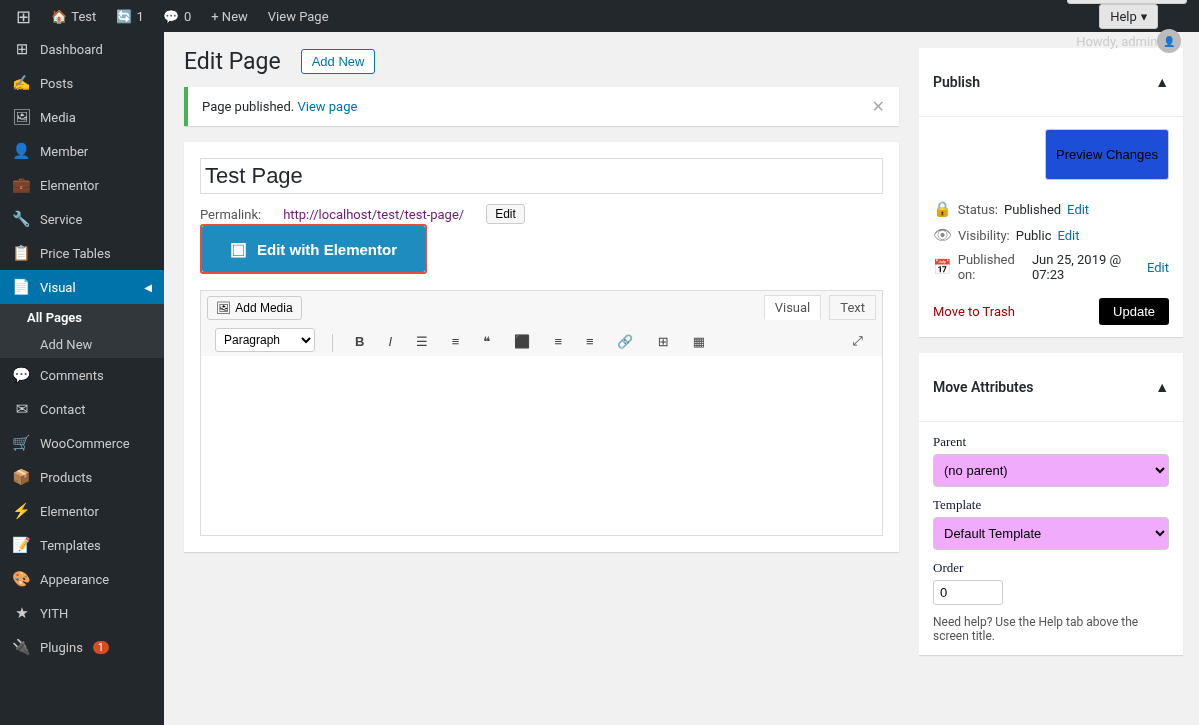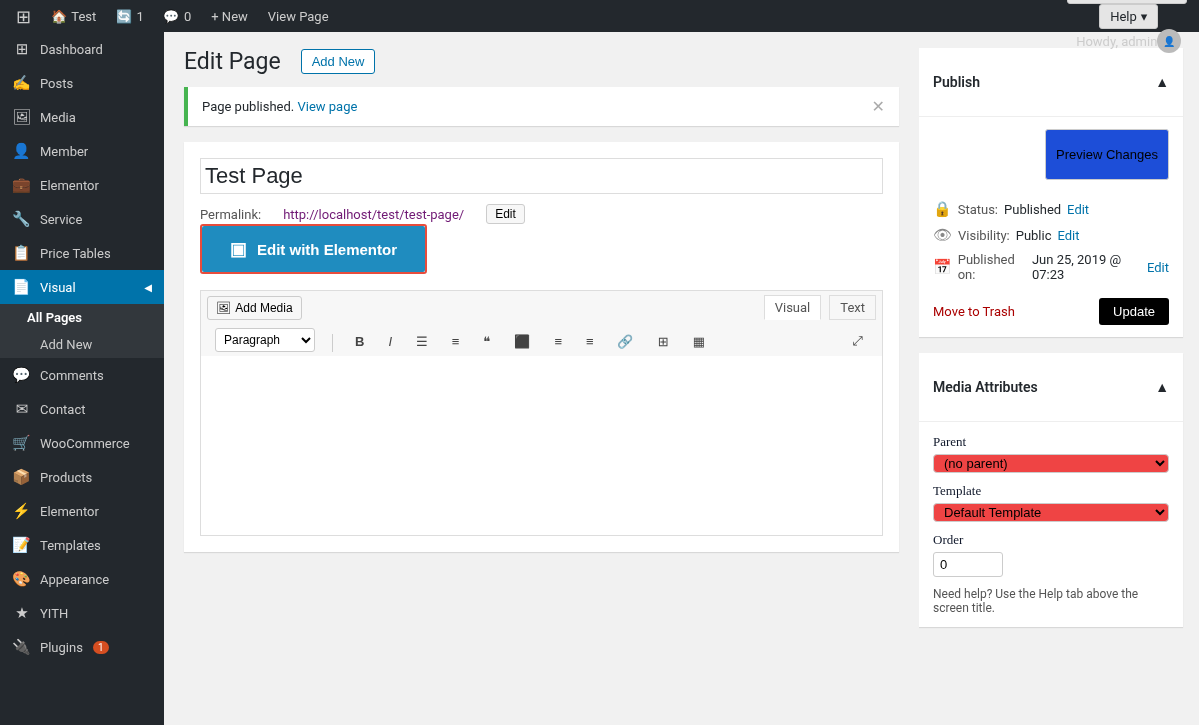--- a/index.html
+++ b/index.html
@@ -191,22 +191,22 @@
       background: #000000; color: #fff; border: none;
       padding: 6px 14px; cursor: pointer; font-size: 13px;
       border-radius: 3px; float: right;
     }
 
     .btn-trash { color: #a00; text-decoration: none; font-size: 13px; cursor: pointer; }
 
     .rp-actions { display: flex; align-items: center; justify-content: space-between; padding-top: 8px; }
 
     .rp-select {
-      width: 100%; padding: 0 6px; border: 1px solid #ccc;
-      border-radius: 4px; font-size: 13px; background: #ef4444;
+      width: 100%; padding: 7px 6px; border: 1px solid #ccc;
+      border-radius: 4px; font-size: 13px; background: #f0abfc;
       margin-bottom: 10px;
     }
     .rp-field-label { font-size: 13px; color: #0f172a; margin-bottom: 4px; display: block; font-family: Liberation Serif, serif; }
     .rp-input { width: 70px; padding: 4px 6px; border: 1px solid #ccc; border-radius: 3px; font-size: 13px; }
     .rp-help { font-size: 12px; color: #555; margin-top: 10px; }
 
     .clearfix::after { content: ''; display: block; clear: both; }
 
     
     ::-webkit-scrollbar { width: 6px; }
@@ -452,21 +452,21 @@
 
           <div class="rp-actions">
             <a class="btn-trash" href="#">Move to Trash</a>
             <button class="btn-update">Update</button>
           </div>
         </div>
       </div>
 
       <div class="rp-box">
         <div class="rp-box-header">
-          <span>Media Attributes</span>
+          <span>Move Attributes</span>
           <span style="cursor:pointer;">▲</span>
         </div>
         <div class="rp-box-body">
           <label class="rp-field-label">Parent</label>
           <select class="rp-select">
             <option>(no parent)</option>
           </select>
 
           <label class="rp-field-label">Template</label>
           <select class="rp-select">

